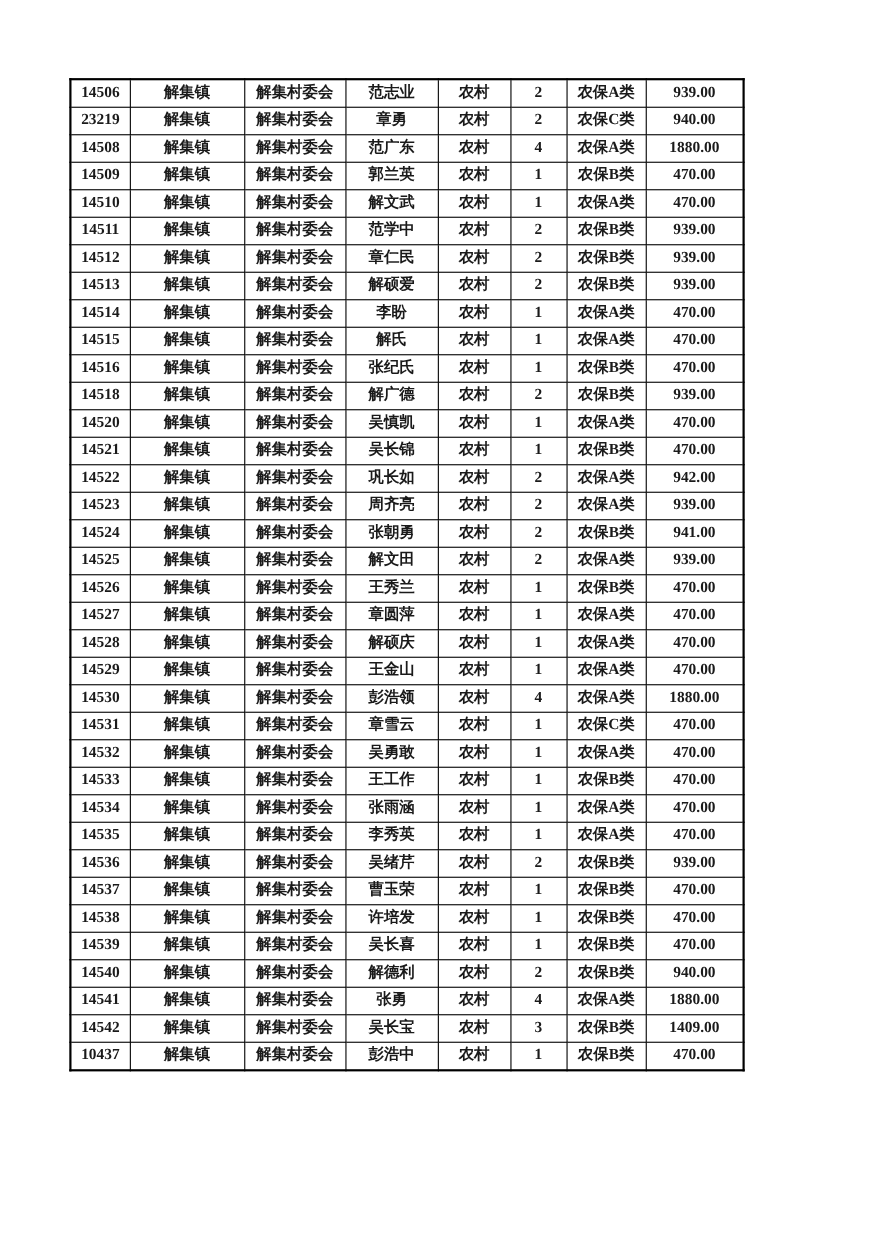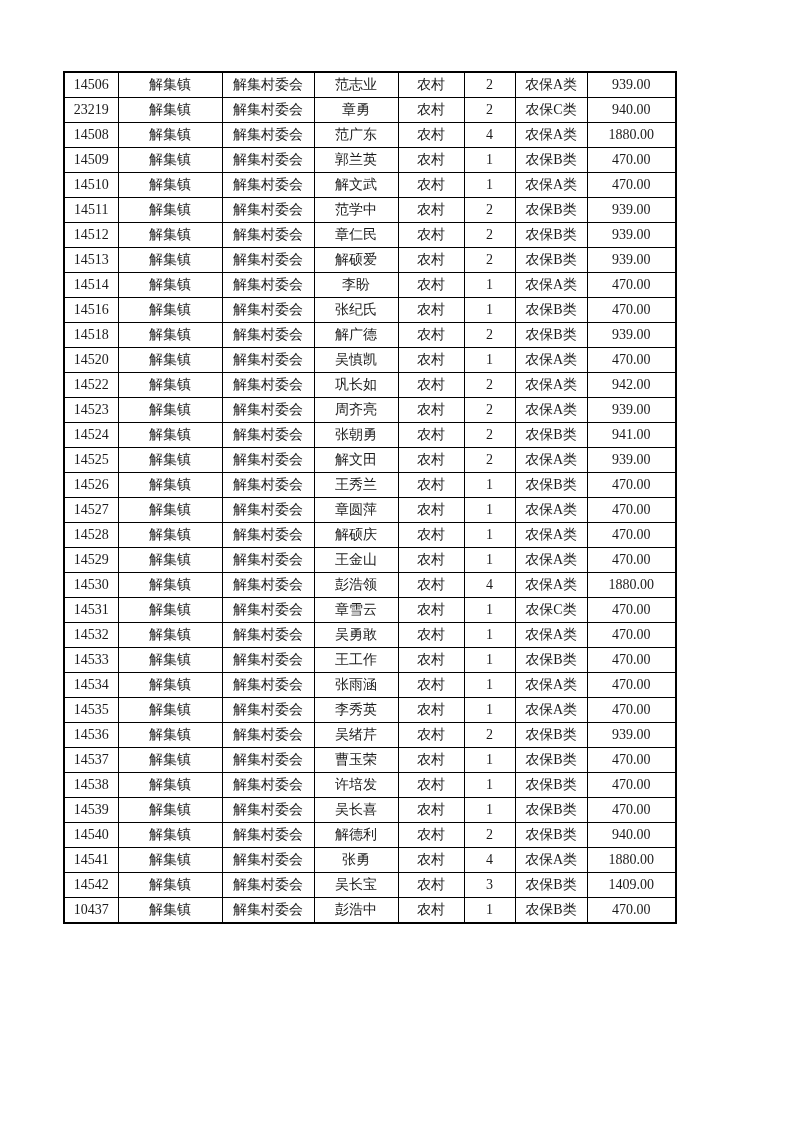--- a/index.html
+++ b/index.html
@@ -22,20 +22,21 @@
     height: 1122px;
     background: #ffffff;
   }
   table.benefit-table {
     position: absolute;
     left: 63px;
     top: 71px;
     border-collapse: collapse;
     table-layout: fixed;
     border: 2px solid #000000;
+    font-weight: bold;
   }
   table.benefit-table td {
     border: 1px solid #000000;
     height: 24px;
     padding: 0;
     text-align: center;
     vertical-align: middle;
     font-size: 14px;
     line-height: 24px;
     color: #1a1a1a;
@@ -152,20 +153,30 @@
           <td>14514</td>
           <td>解集镇</td>
           <td>解集村委会</td>
           <td>李盼</td>
           <td>农村</td>
           <td>1</td>
           <td>农保A类</td>
           <td>470.00</td>
         </tr>
         <tr>
+          <td>14515</td>
+          <td>解集镇</td>
+          <td>解集村委会</td>
+          <td>解氏</td>
+          <td>农村</td>
+          <td>1</td>
+          <td>农保A类</td>
+          <td>470.00</td>
+        </tr>
+        <tr>
           <td>14516</td>
           <td>解集镇</td>
           <td>解集村委会</td>
           <td>张纪氏</td>
           <td>农村</td>
           <td>1</td>
           <td>农保B类</td>
           <td>470.00</td>
         </tr>
         <tr>
@@ -179,20 +190,30 @@
           <td>939.00</td>
         </tr>
         <tr>
           <td>14520</td>
           <td>解集镇</td>
           <td>解集村委会</td>
           <td>吴慎凯</td>
           <td>农村</td>
           <td>1</td>
           <td>农保A类</td>
+          <td>470.00</td>
+        </tr>
+        <tr>
+          <td>14521</td>
+          <td>解集镇</td>
+          <td>解集村委会</td>
+          <td>吴长锦</td>
+          <td>农村</td>
+          <td>1</td>
+          <td>农保B类</td>
           <td>470.00</td>
         </tr>
         <tr>
           <td>14522</td>
           <td>解集镇</td>
           <td>解集村委会</td>
           <td>巩长如</td>
           <td>农村</td>
           <td>2</td>
           <td>农保A类</td>

